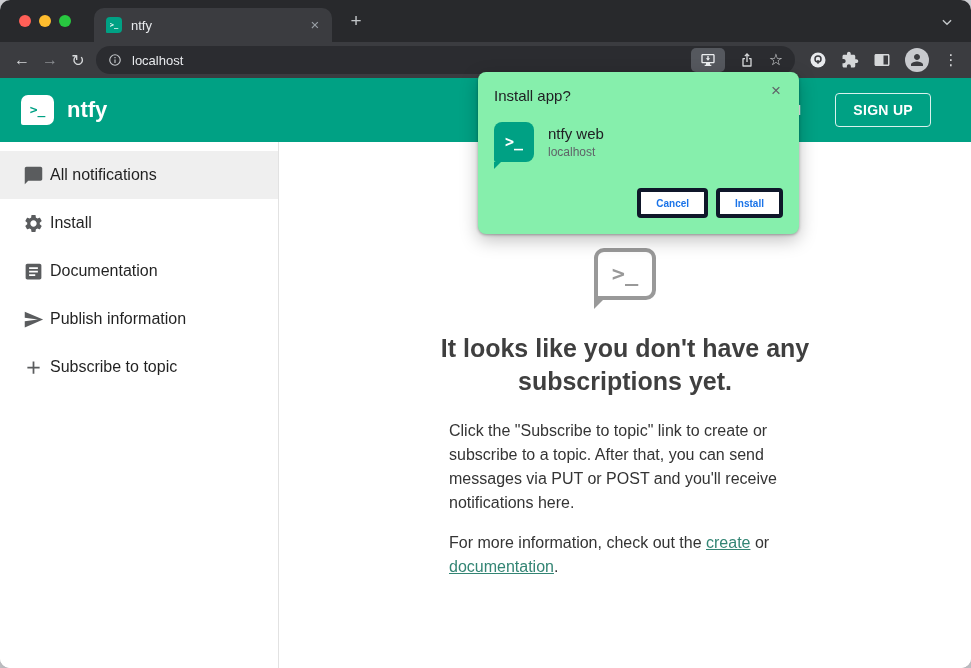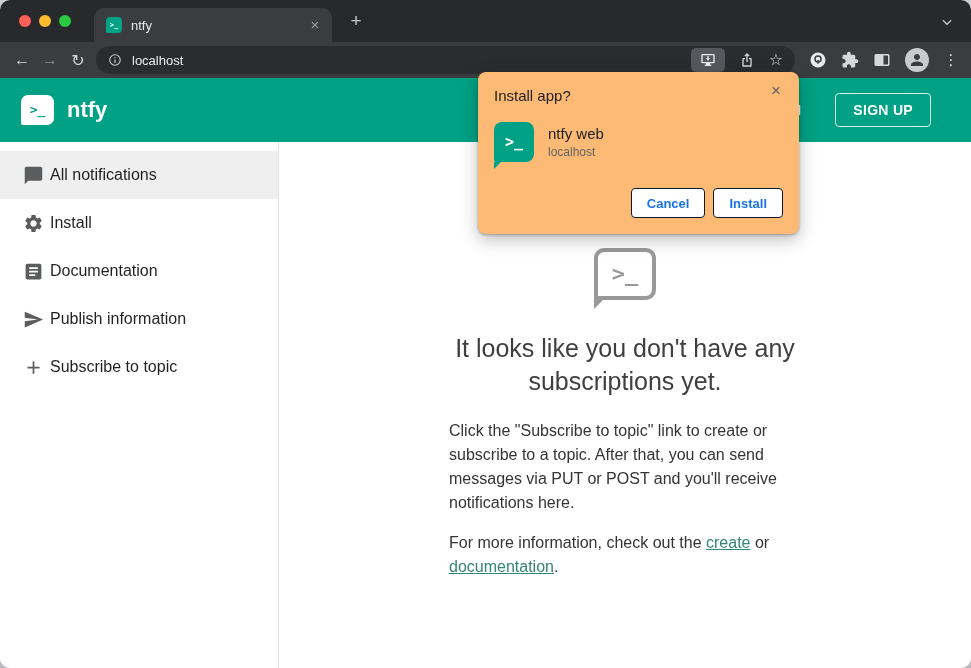--- a/index.html
+++ b/index.html
@@ -69,45 +69,45 @@
   .side-item { height: 48px; display: flex; align-items: center; padding: 0 16px 0 23px; gap: 6px; cursor: pointer; }
   .side-item.selected { background: #efefef; }
   .side-icon { width: 21px; height: 21px; color: #5a5c5e; flex: none; }
   .side-label { font-size: 16px; color: rgba(0,0,0,.87); }
 
   .content { flex: 1; background: #fff; display: flex; flex-direction: column; align-items: center; padding-top: 106px; }
   .big-logo { width: 62px; height: 52px; border: 4px solid #999; border-radius: 10px; border-bottom-left-radius: 2px;
               position: relative; color: #999; font: 700 22px/44px "DejaVu Sans Mono", monospace; text-align: center; }
   .big-logo::after { content: ""; position: absolute; left: -4px; bottom: -13px; width: 0; height: 0;
                      border-top: 11px solid #999; border-right: 11px solid transparent; }
-  .empty-heading { margin-top: 32px; font-size: 25px; font-weight: 400; color: #3f3f3f; text-align: center;
+  .empty-heading { margin-top: 32px; font-size: 25px; font-weight: 700; color: #3f3f3f; text-align: center;
                    line-height: 1.3; white-space: pre-line; }
   .text-block { margin-top: 22px; width: 352px; }
   .text-block p { font-size: 16px; line-height: 24px; color: #343434; white-space: pre-line; }
   .text-block p + p { margin-top: 16px; }
   a.link { color: #338574; text-decoration: underline; cursor: pointer; }
 
   
-  .install-popup { position: absolute; left: 478px; top: 72px; width: 321px; background: #fdba74; border-radius: 8px;
+  .install-popup { position: absolute; left: 478px; top: 72px; width: 321px; background: #86efac; border-radius: 8px;
                    box-shadow: 0 1px 3px rgba(0,0,0,.3), 0 6px 18px rgba(0,0,0,.25); z-index: 50;
                    padding: 15px 16px 16px; }
   .popup-title { font-size: 15px; color: #202124; }
   .popup-close { position: absolute; top: 9px; right: 13px; color: #5f6368; font-size: 17px;
                  width: 20px; height: 20px; line-height: 20px; text-align: center; cursor: pointer; }
   .popup-row { display: flex; align-items: center; margin-top: 18px; gap: 14px; }
   .popup-app-icon { width: 40px; height: 40px; background: #00a184; border-radius: 8px; border-bottom-left-radius: 2px;
                     color: #fff; font: 700 15px/40px "DejaVu Sans Mono", monospace; text-align: center;
                     position: relative; flex: none; }
   .popup-app-icon::after { content: ""; position: absolute; left: 0; bottom: -7px; width: 0; height: 0;
                            border-top: 7px solid #00a184; border-right: 7px solid transparent; }
   .popup-app-name { font-size: 15px; color: #202124; }
   .popup-origin { font-size: 12px; color: #5f6368; margin-top: 3px; }
   .popup-actions { display: flex; justify-content: flex-end; gap: 8px; margin-top: 26px; }
-  .popup-btn { height: 30px; padding: 0 15px; border: 1px solid #0f172a; border-radius: 4px; background: #fff;
-               color: #1a73e8; font-size: 13px; font-weight: 600; font-family: inherit; cursor: pointer; }
+  .popup-btn { height: 30px; padding: 0 15px; border: 4px solid #0f172a; border-radius: 4px; background: #fff;
+               color: #1a73e8; font-size: 10px; font-weight: 600; font-family: inherit; cursor: pointer; }
 </style>
 </head>
 <body>
 
 <div class="screen">
 
   <div class="titlebar">
     <div class="traffic">
       <span class="light close"></span>
       <span class="light min"></span>

